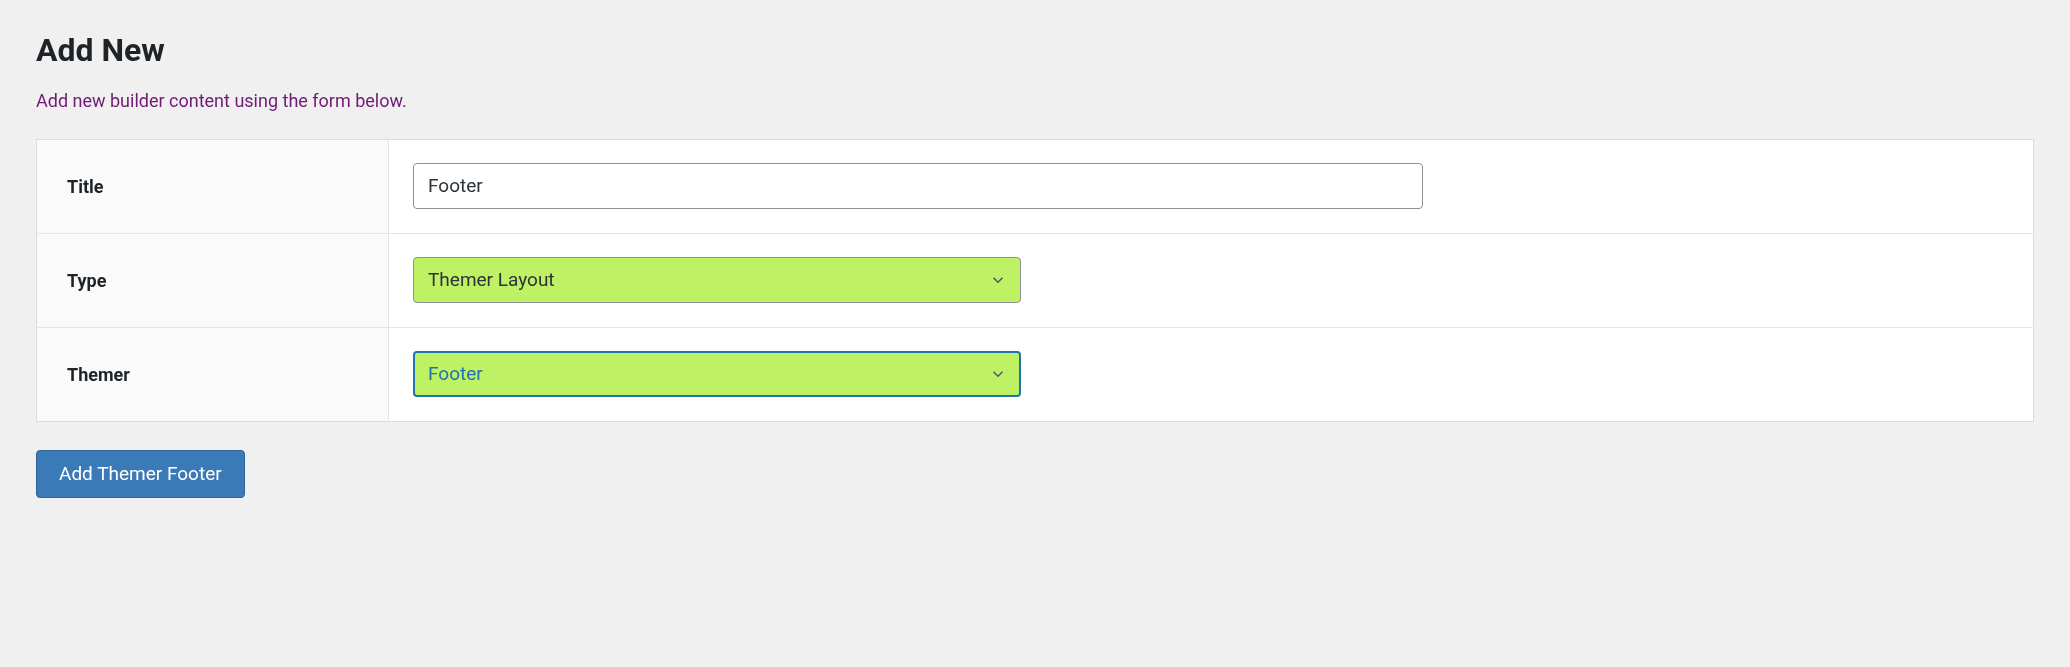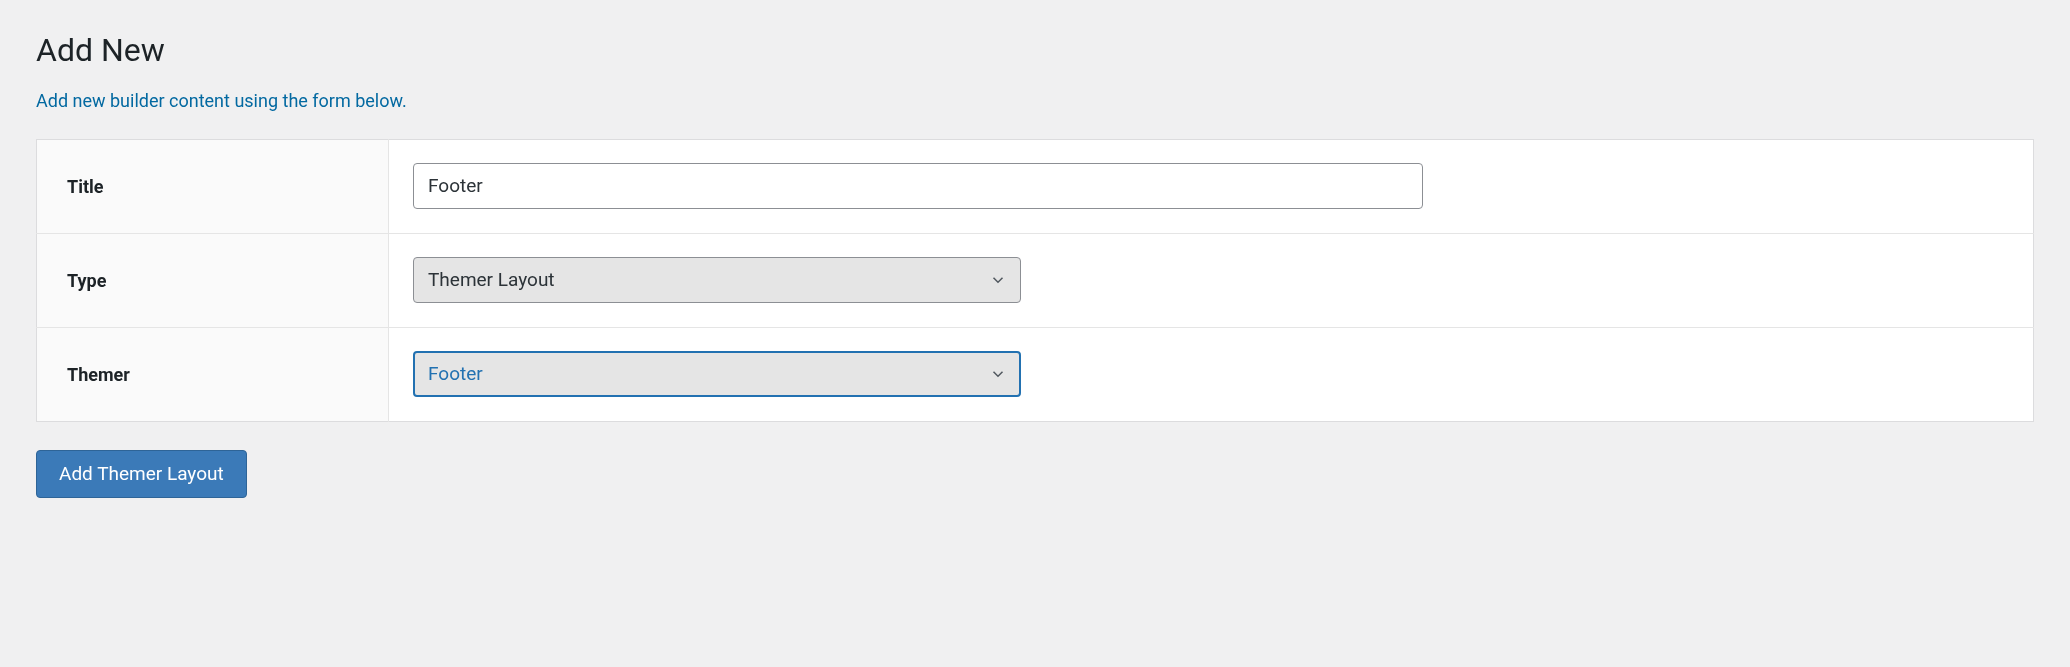--- a/index.html
+++ b/index.html
@@ -8,28 +8,28 @@
       padding: 0;
     }
     body {
       font-family: -apple-system, BlinkMacSystemFont, "Segoe UI", Roboto, Helvetica, Arial, sans-serif;
       background-color: #f0f0f1;
       padding: 30px 36px;
       color: #1d2327;
     }
     .page-title {
       font-size: 32px;
-      font-weight: 400;
+      font-weight: 700;
       color: #1d2327;
       margin-bottom: 18px;
       line-height: 1.3;
     }
     .page-description {
       font-size: 18px;
-      color: #0369a1;
+      color: #701a75;
       margin-bottom: 28px;
       font-weight: 400;
     }
     .form-table {
       width: 100%;
       border-collapse: collapse;
       background-color: #ffffff;
       border: 1px solid #dcdcde;
       margin-bottom: 28px;
     }
@@ -74,21 +74,21 @@
       width: 608px;
       max-width: 100%;
     }
     .select-input {
       width: 100%;
       padding: 10px 40px 10px 14px;
       font-size: 19px;
       line-height: 1.3;
       border: 1px solid #8c8f94;
       border-radius: 4px;
-      background-color: #e5e5e5;
+      background-color: #bef264;
       color: #2c3338;
       font-family: inherit;
       appearance: none;
       -webkit-appearance: none;
       -moz-appearance: none;
       cursor: pointer;
     }
     .select-input.focused {
       border: 2px solid #2271b1;
       padding: 9px 39px 9px 13px;
@@ -166,16 +166,16 @@
             <svg viewBox="0 0 24 24">
                 <polyline points="6 9 12 15 18 9"></polyline>
               </svg>
           </span>
         </div>
       </td>
     </tr>
   </tbody>
 </table>
 
-<button class="primary-button">Add Themer Layout</button>
+<button class="primary-button">Add Themer Footer</button>
 
 
 
 
 </body></html>

